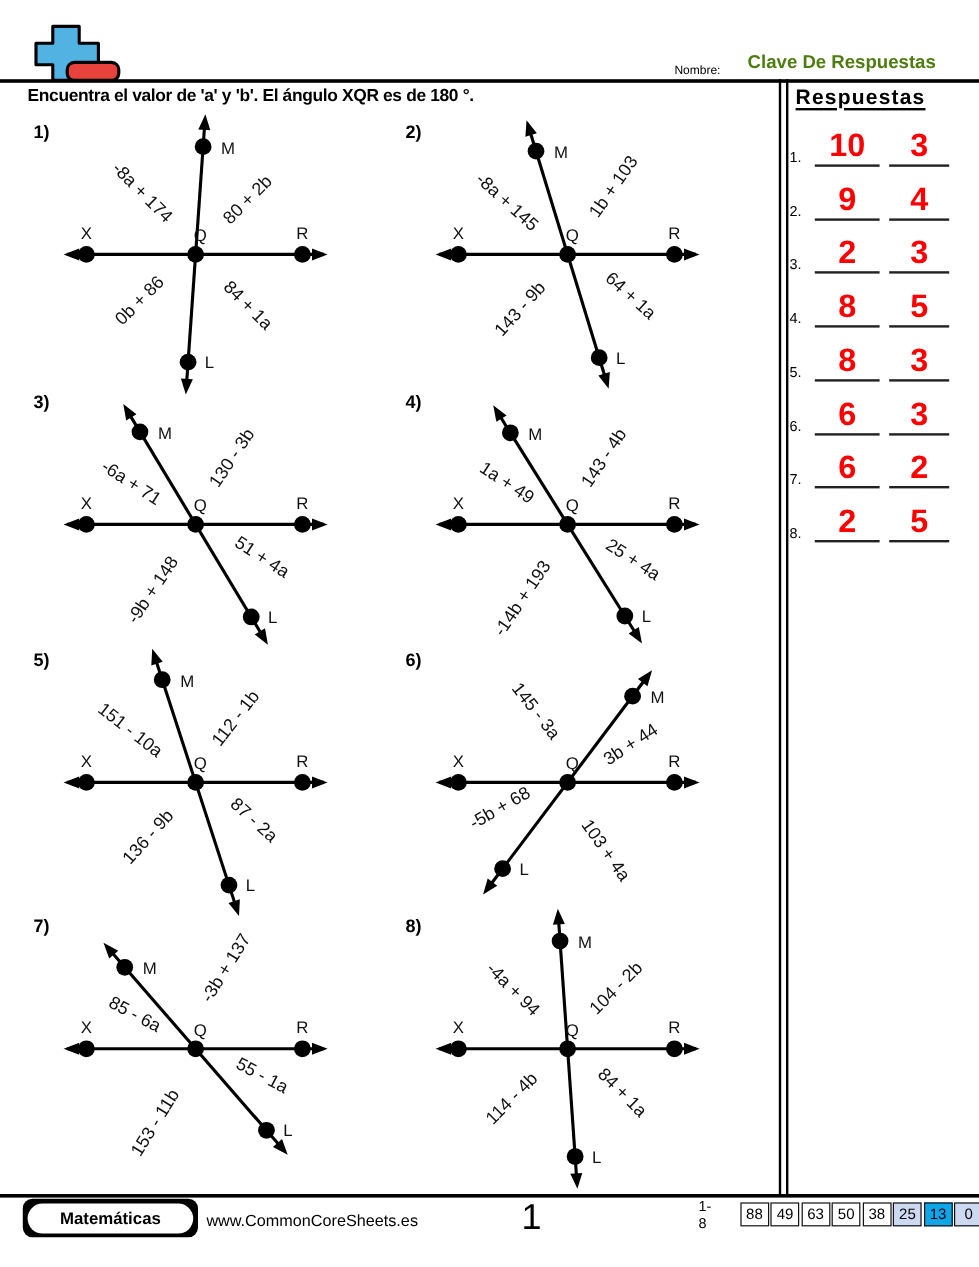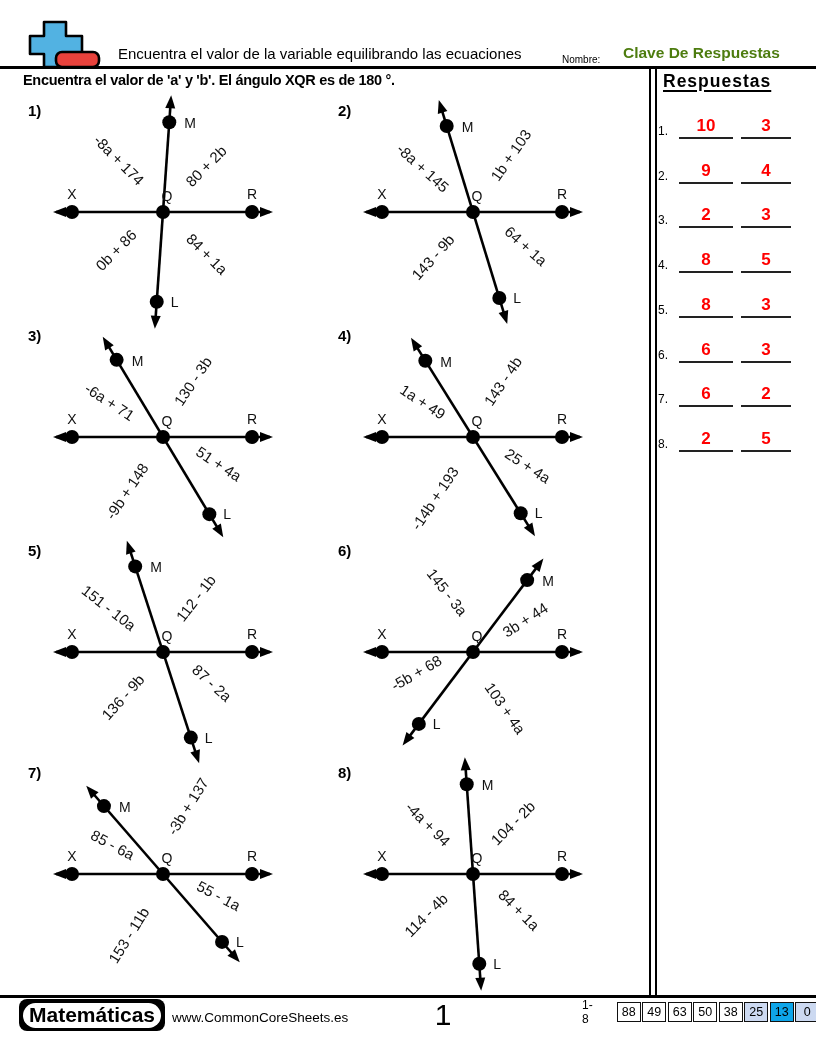--- a/index.html
+++ b/index.html
@@ -21,45 +21,44 @@
 
   
   .vline{position:absolute;top:66px;width:2px;height:930px;background:#000;}
   .v1{left:649px;} .v2{left:655px;}
   .answers-title{position:absolute;left:663px;top:71px;font-size:17.5px;font-weight:bold;
                  letter-spacing:1px;text-decoration:underline;text-decoration-thickness:2px;text-underline-offset:3px;}
   .ans-row{position:absolute;left:658px;width:154px;height:27px;display:flex;align-items:flex-end;}
   .ans-num{font-size:12px;width:16px;margin-right:5px;padding-bottom:1px;}
   .ans-blank{border-bottom:2px solid #222;text-align:center;padding-bottom:0px;line-height:22px;}
   .ans-a{width:54px;margin-right:8px;} .ans-b{width:50px;}
-  .ans-val{font-weight:bold;font-size:17px;}
+  .ans-val{font-weight:bold;font-size:27px;}
 
   
   .rule-bottom{position:absolute;left:0;top:995px;width:816px;height:2.5px;background:#000;}
   .badge{position:absolute;left:19px;top:999px;width:146px;height:32px;background:#000;border-radius:8px;
          display:flex;align-items:center;justify-content:center;}
   .badge-inner{background:#fff;border-radius:13px;width:138px;height:25px;display:flex;align-items:center;justify-content:center;
-               font-size:21px;font-weight:bold;}
+               font-size:14px;font-weight:bold;}
   .site-url{position:absolute;left:172px;top:1010px;font-size:13.5px;}
   .page-num{position:absolute;left:393px;top:998px;width:100px;text-align:center;font-size:30px;font-weight:400;}
   .score{position:absolute;left:582px;top:998px;display:flex;align-items:center;}
   .score-label{font-size:12px;margin-right:24px;}
   .score-cell{width:22px;height:18px;border:1.6px solid #111;margin-right:1.5px;
               font-size:12.5px;line-height:18px;text-align:center;background:#fff;}
 </style>
 </head>
 <body>
 
 <div class="page">
 
   <svg class="logo" width="90" height="56" viewBox="0 0 90 56">
     <path id="logo-plus" d="M26,6 H48 V20 H64 V38 H48 V51 H26 V38 H12 V20 H26 Z" fill="#52b2e2" stroke="#000" stroke-width="2.6" stroke-linejoin="round"></path>
     <rect id="logo-minus" x="38" y="36" width="43" height="15" rx="6" fill="#e8423c" stroke="#000" stroke-width="2.6"></rect>
   </svg>
-  <div class="hdr-title">Encuentra el valor de la variable equilibrando las ecuaciones</div>
   <div class="hdr-name">Nombre:</div>
   <div class="hdr-key" id="hdr-key" style="color: #4d7c0f;">Clave De Respuestas</div>
   <div class="rule-top"></div>
   <div class="instruction">Encuentra el valor de 'a' y 'b'. El ángulo XQR es de 180 °.</div>
 
   <div id="problems">
       <div class="prob" style="left: 20px; top: 100px;">
         <span class="prob-num">1)</span>
         <svg width="310" height="228" viewBox="0 0 310 228">
           <line x1="36" y1="112" x2="250" y2="112" stroke="#000" stroke-width="2.6"></line>

